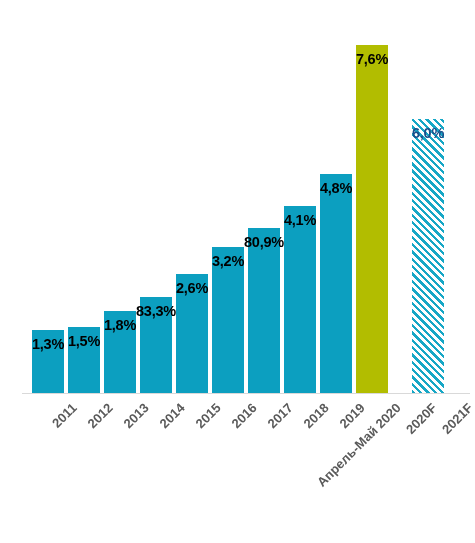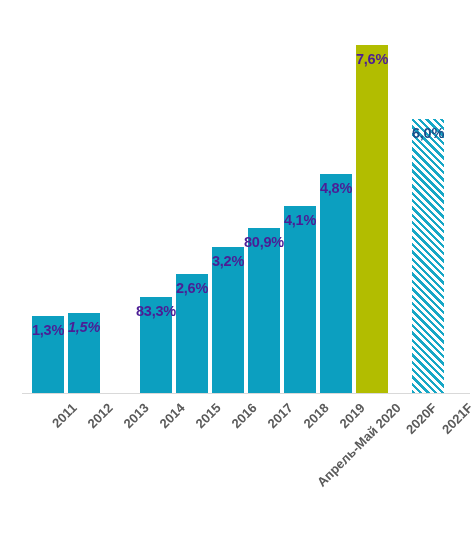--- a/index.html
+++ b/index.html
@@ -69,21 +69,21 @@
     top: 7px;
     text-align: center;
     font-size: 14.5px;
     font-weight: bold;
     letter-spacing: -0.2px;
     white-space: nowrap;
     line-height: 1;
   }
 
   .bar-label.on-fill {
-    color: #4c1d95;
+    color: #000000;
   }
 
   .bar-label.on-hatch {
     color: #1b4f8a;
   }
 
   
   #axis-line {
     position: absolute;
     left: 22px;
@@ -114,27 +114,32 @@
     padding-top: 10px;
   }
 </style>
 </head>
 <body>
 
 <div id="chart-root">
 
   <div id="plot-area">
       <div class="bar-slot" style="left: 2px; width: 32px;">
-        <div class="bar solid-teal" style="height: 77px;">
+        <div class="bar solid-teal" style="height: 63px;">
           <div class="bar-label on-fill">1,3%</div>
         </div>
       </div>
       <div class="bar-slot" style="left: 38px; width: 32px;">
-        <div class="bar solid-teal" style="height: 80px; font-style: italic;">
+        <div class="bar solid-teal" style="height: 66px;">
           <div class="bar-label on-fill">1,5%</div>
+        </div>
+      </div>
+      <div class="bar-slot" style="left: 74px; width: 32px;">
+        <div class="bar solid-teal" style="height: 82.3171px;">
+          <div class="bar-label on-fill">1,8%</div>
         </div>
       </div>
       <div class="bar-slot" style="left: 110px; width: 32px;">
         <div class="bar solid-teal" style="height: 96.0366px;">
           <div class="bar-label on-fill">83,3%</div>
         </div>
       </div>
       <div class="bar-slot" style="left: 146px; width: 32px;">
         <div class="bar solid-teal" style="height: 118.902px; padding-left: 16px;">
           <div class="bar-label on-fill">2,6%</div>

